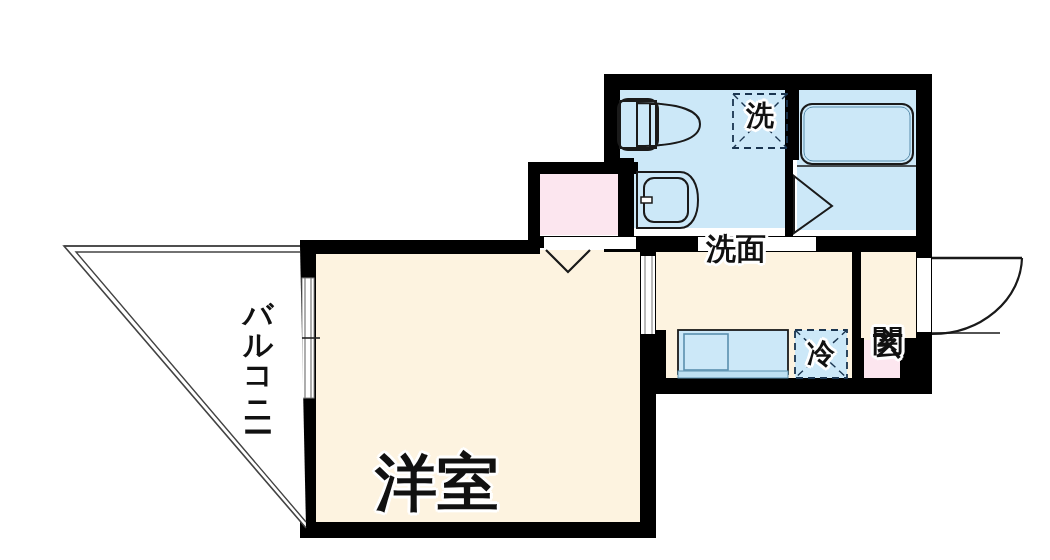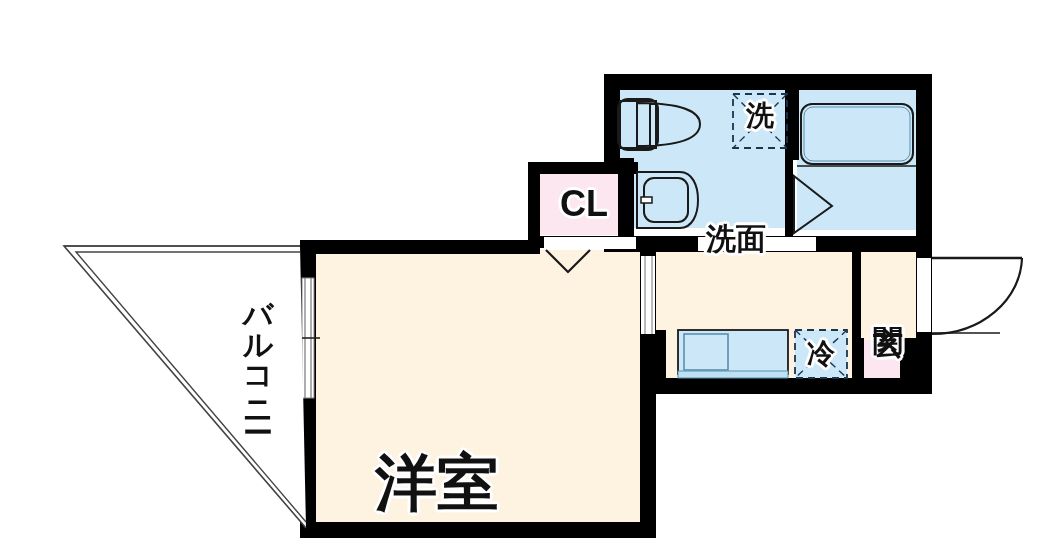--- a/index.html
+++ b/index.html
@@ -179,24 +179,23 @@
       <line x1="64" y1="246" x2="300" y2="246" stroke="#444" stroke-width="1.6"></line>
     </g>
 
   </svg>
 
   <div class="lbl halo" style="left:312px; top:320px; width:250px; font-size:62px;">
     <div>洋室</div>
     
   </div>
 
-  <div class="lbl halo" style="left:538px; top:185px; width:92px; font-size:36px;">CL</div>
 
   <div class="lbl halo" style="left:682px; top:160px; width:108px; font-size:30px;">
-    <div style="margin-top:3px;font-family:Liberation Mono, monospace;">洗面</div>
+    <div style="margin-top:10px;">洗面</div>
   </div>
 
   <div class="lbl halo" style="left:733px; top:101px; width:54px; font-size:28px;">洗</div>
 
 
   <div class="lbl halo" style="left:795px; top:339px; width:52px; font-size:28px;">冷</div>
 
   <div class="lbl halo vert" style="left:864px; top:262px; width:40px; height:80px; font-size:30px;">玄関</div>
 
   <div class="lbl halo vert" style="left:234px; top:278px; width:40px; height:140px; font-size:30px;">バルコニー</div>

